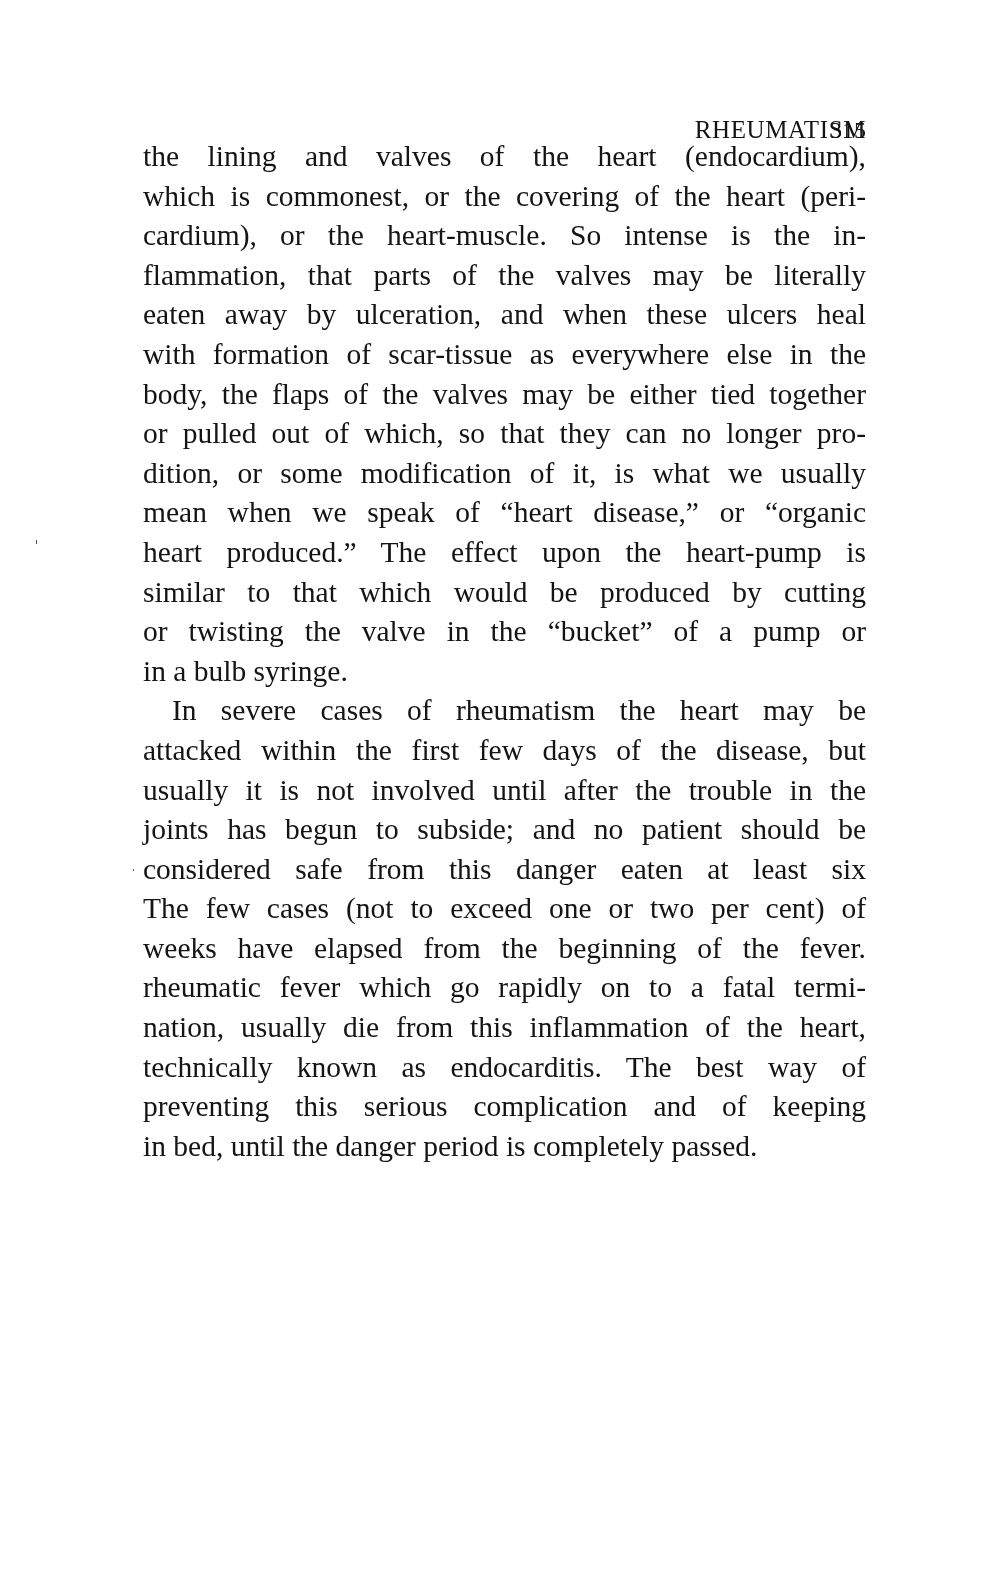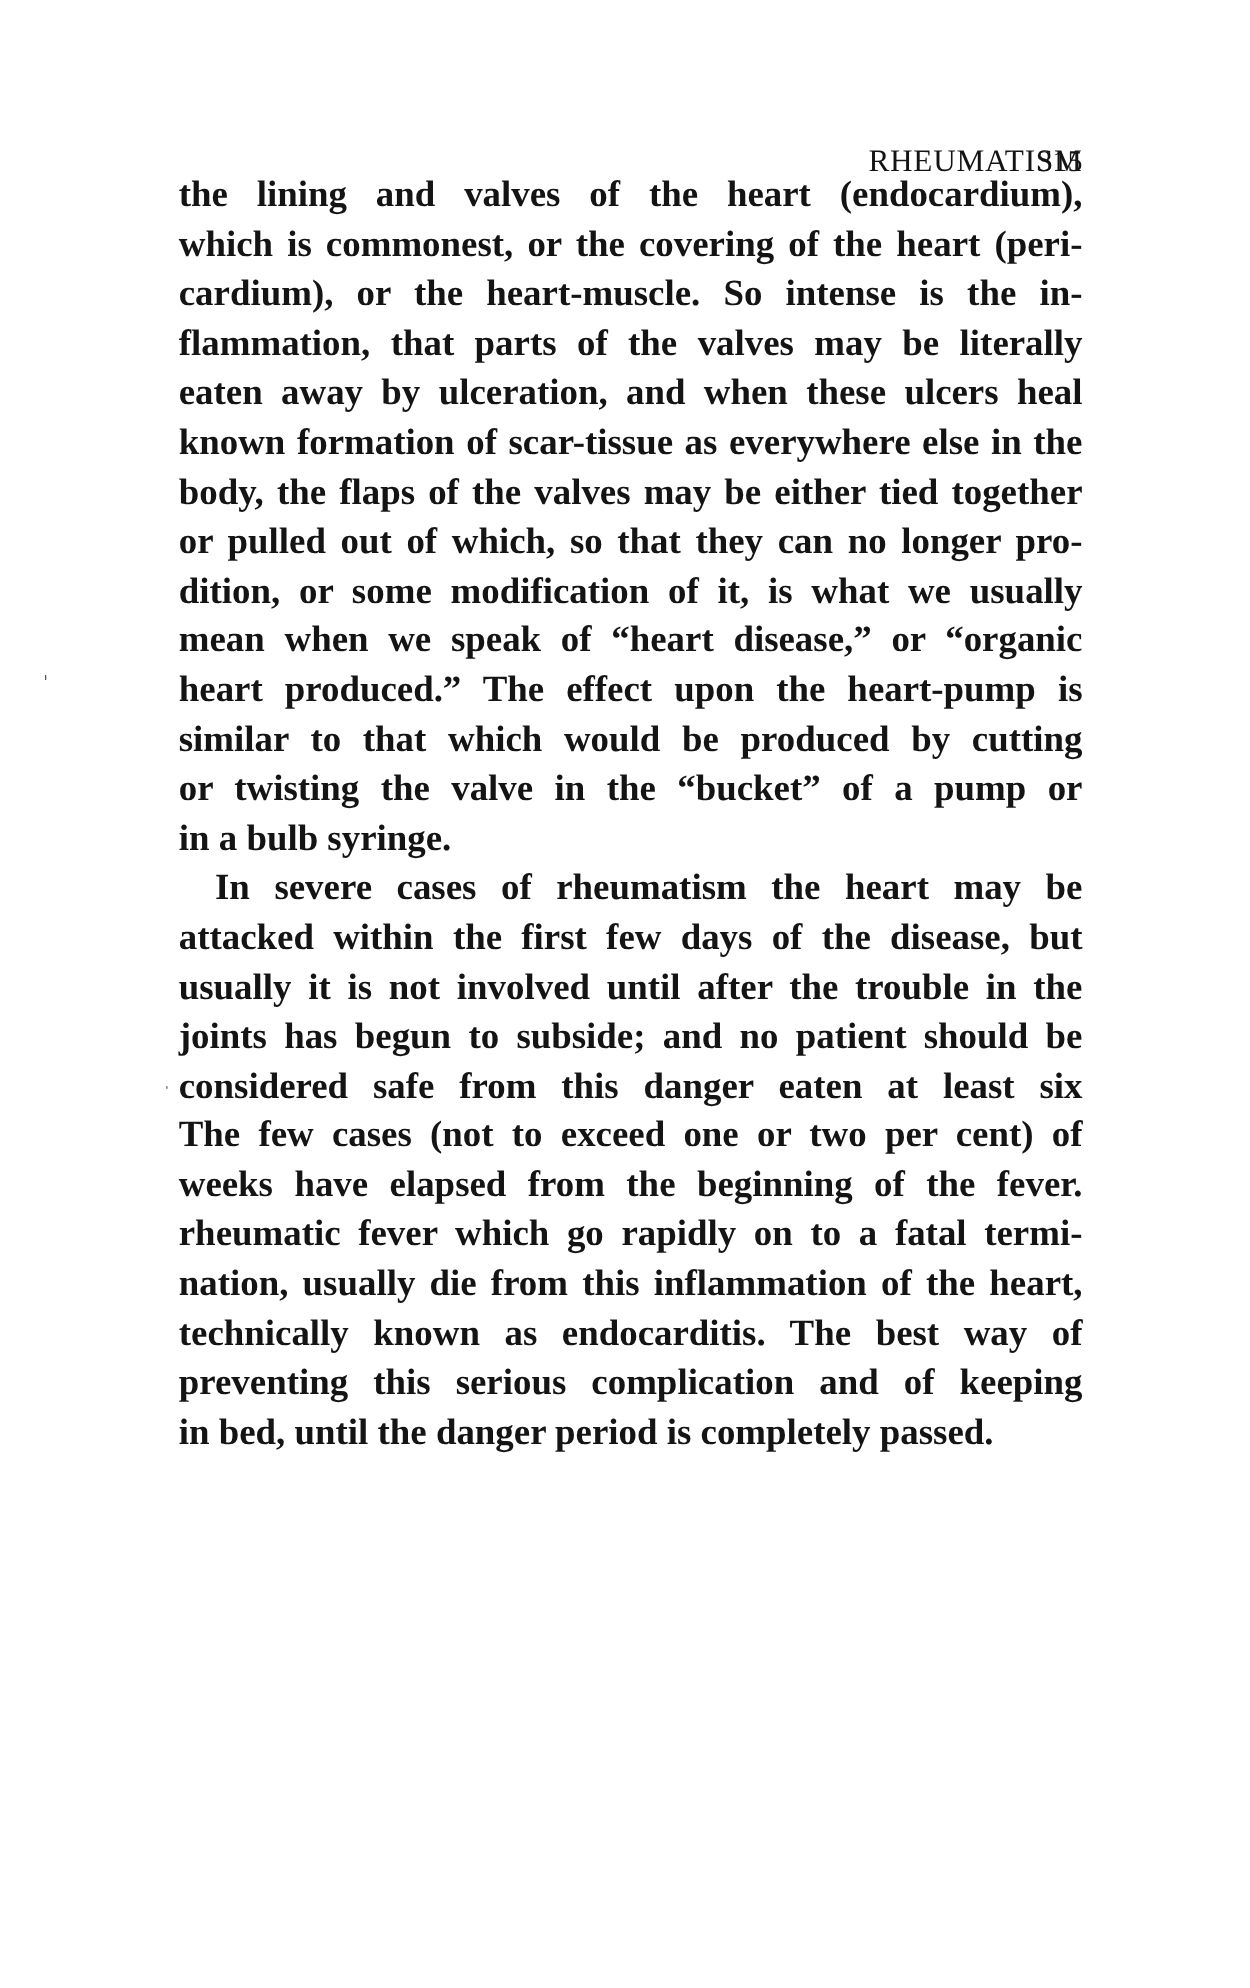--- a/index.html
+++ b/index.html
@@ -40,21 +40,20 @@
       position: absolute;
       right: 0;
       font-size: 24px;
       line-height: 36px;
     }
     .body-text {
       position: absolute;
       left: 143px;
       top: 137px;
       width: 723px;
-      font-weight: bold;
     }
     .line {
       display: block;
       height: 39.6px;
       line-height: 39.6px;
       font-size: 29.5px;
       white-space: nowrap;
       text-align: justify;
       text-align-last: justify;
     }
@@ -78,21 +77,21 @@
   </div>
 
   <div class="body-text">
 
     <div>
       <span class="line">the lining and valves of the heart (endocardium),</span>
       <span class="line">which is commonest, or the covering of the heart (peri-</span>
       <span class="line">cardium), or the heart-muscle. So intense is the in-</span>
       <span class="line">flammation, that parts of the valves may be literally</span>
       <span class="line">eaten away by ulceration, and when these ulcers heal</span>
-      <span class="line">known formation of scar-tissue as everywhere else in the</span>
+      <span class="line">with formation of scar-tissue as everywhere else in the</span>
       <span class="line">body, the flaps of the valves may be either tied together</span>
       <span class="line">or pulled out of which, so that they can no longer pro-</span>
       <span class="line">dition, or some modification of it, is what we usually</span>
       <span class="line">mean when we speak of “heart disease,” or “organic</span>
       <span class="line">heart produced.” The effect upon the heart-pump is</span>
       <span class="line">similar to that which would be produced by cutting</span>
       <span class="line">or twisting the valve in the “bucket” of a pump or</span>
       <span class="line last">in a bulb syringe.</span>
     </div>
 

